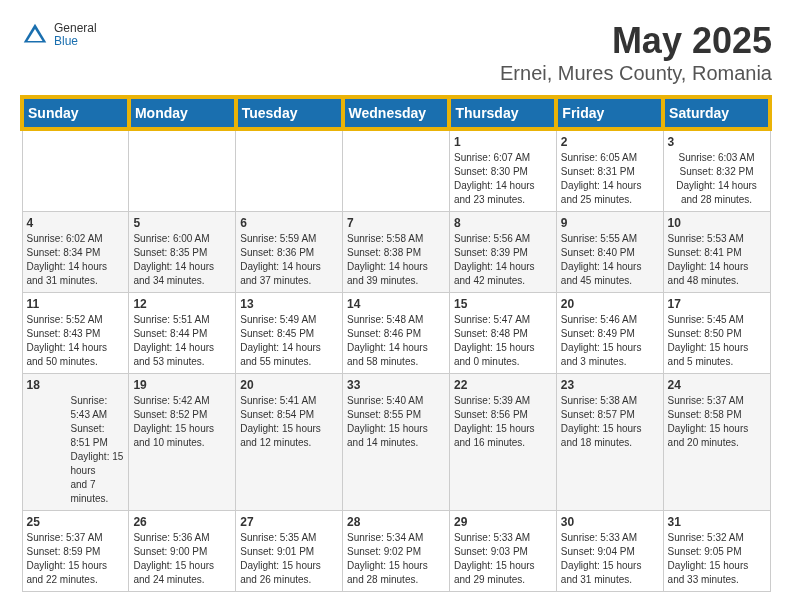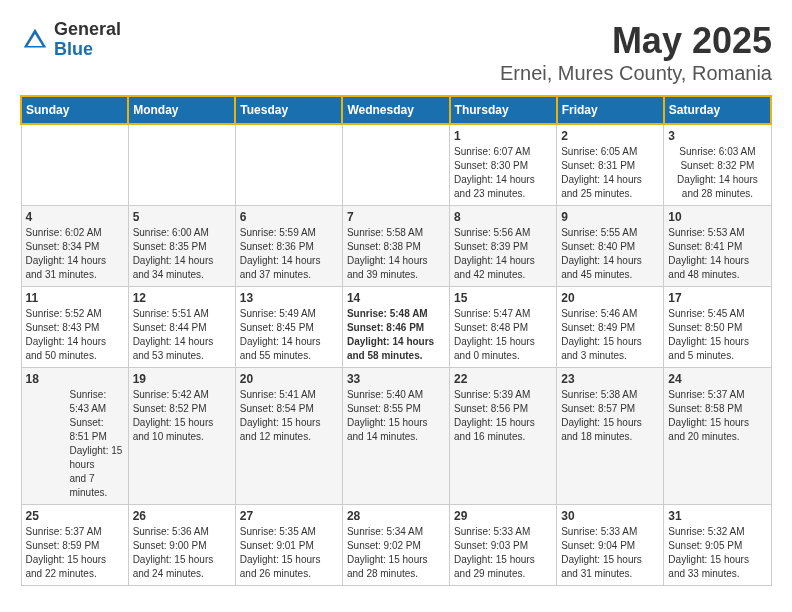--- a/index.html
+++ b/index.html
@@ -15,22 +15,22 @@
       justify-content: space-between;
       align-items: flex-start;
       margin-bottom: 10px;
     }
     .logo {
       display: flex;
       align-items: center;
       gap: 4px;
     }
     .logo-text {
-      font-size: 18px;
-      font-weight: bold;
+      font-size: 12px;
+      font-weight: normal;
       line-height: 1.1;
     }
     .logo-general { color: #333; }
     .logo-blue { color: #1a6faf; }
     .logo-icon {
       width: 30px;
       height: 30px;
     }
     .title-block {
       text-align: right;
@@ -47,22 +47,22 @@
     .calendar {
       width: 100%;
       border-collapse: collapse;
       font-size: 11px;
     }
     .calendar th {
       background: #1a6faf;
       color: #fff;
       padding: 6px 4px;
       text-align: left;
-      font-size: 12px;
-      border: 2px solid #eab308;
+      font-size: 14px;
+      border: 4px solid #eab308;
     }
     .calendar td {
       border: 1px solid #ccc;
       vertical-align: top;
       padding: 4px;
       width: 107px;
       min-height: 80px;
       height: 80px;
     }
     .calendar tr:nth-child(even) td {
@@ -215,21 +215,21 @@
         </td>
         <td>
           <span class="day-num">13</span>
           <div class="day-info" style="white-space: pre-line;">Sunrise: 5:49 AM
 Sunset: 8:45 PM
 Daylight: 14 hours
 and 55 minutes.</div>
         </td>
         <td>
           <span class="day-num">14</span>
-          <div class="day-info" style="white-space: pre-line; font-weight: bold;">Sunrise: 5:48 AM
+          <div class="day-info" style="white-space: pre-line;">Sunrise: 5:48 AM
 Sunset: 8:46 PM
 Daylight: 14 hours
 and 58 minutes.</div>
         </td>
         <td>
           <span class="day-num">15</span>
           <div class="day-info" style="white-space: pre-line;">Sunrise: 5:47 AM
 Sunset: 8:48 PM
 Daylight: 15 hours
 and 0 minutes.</div>

